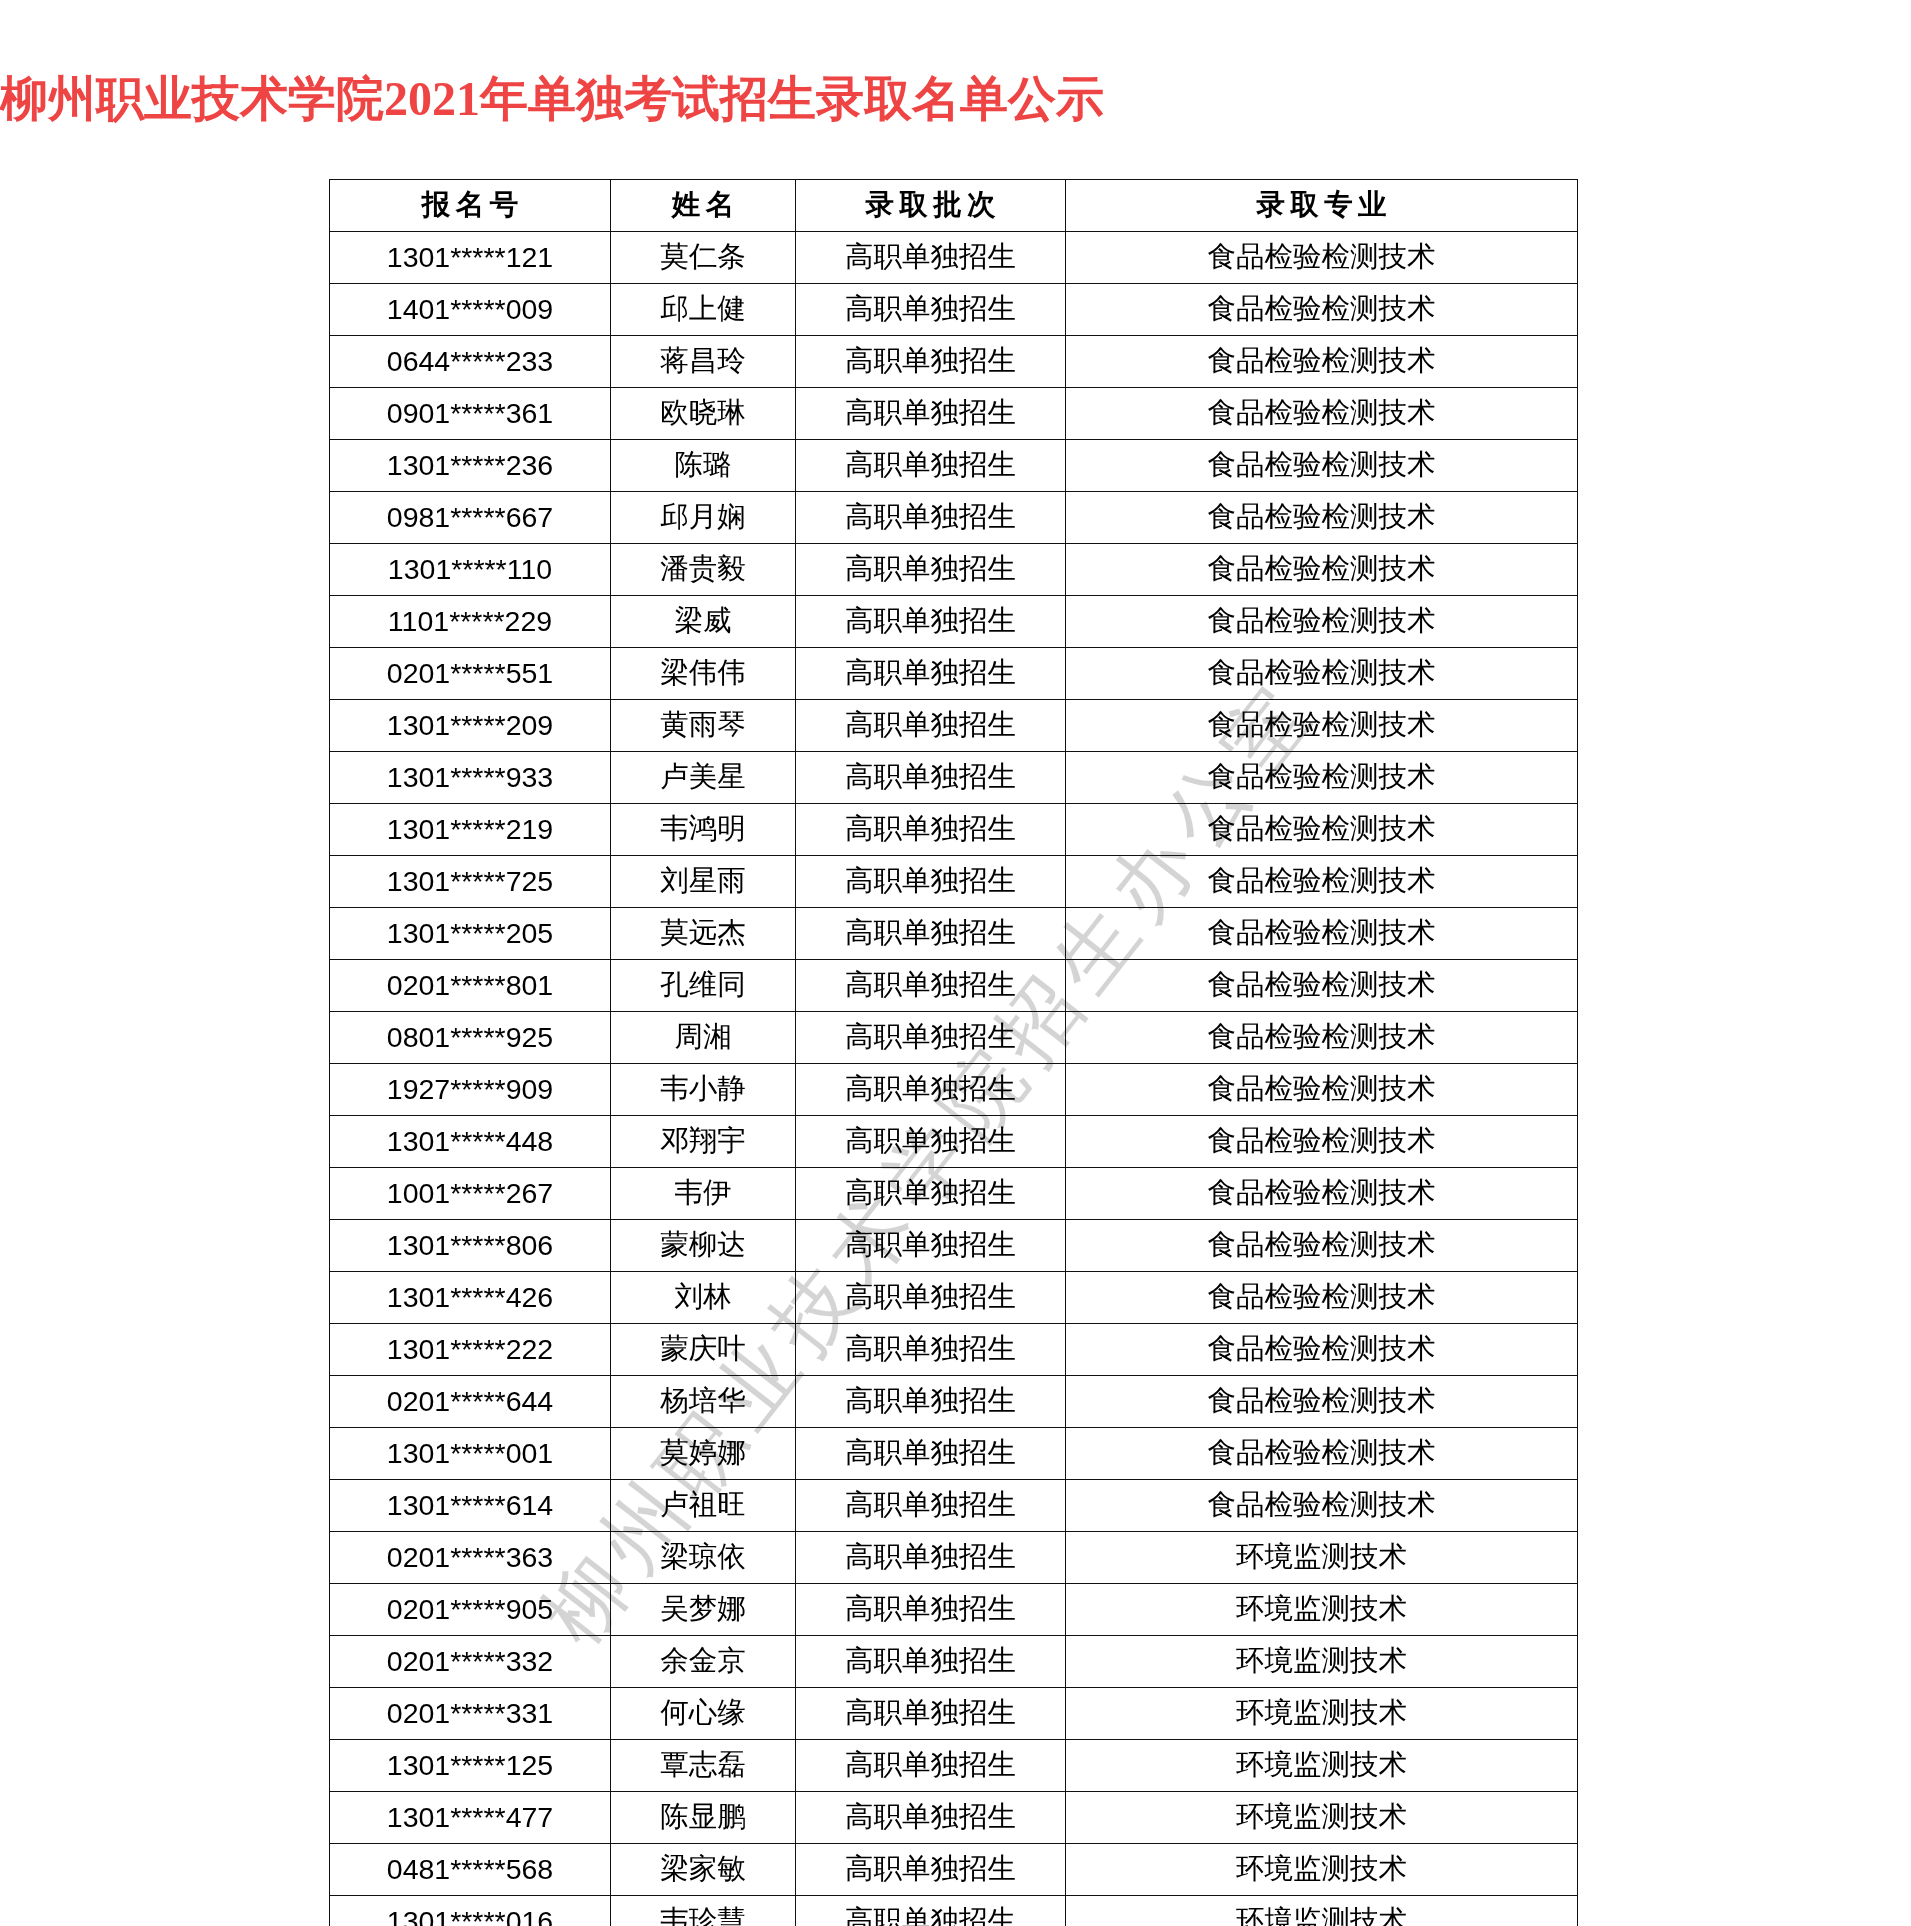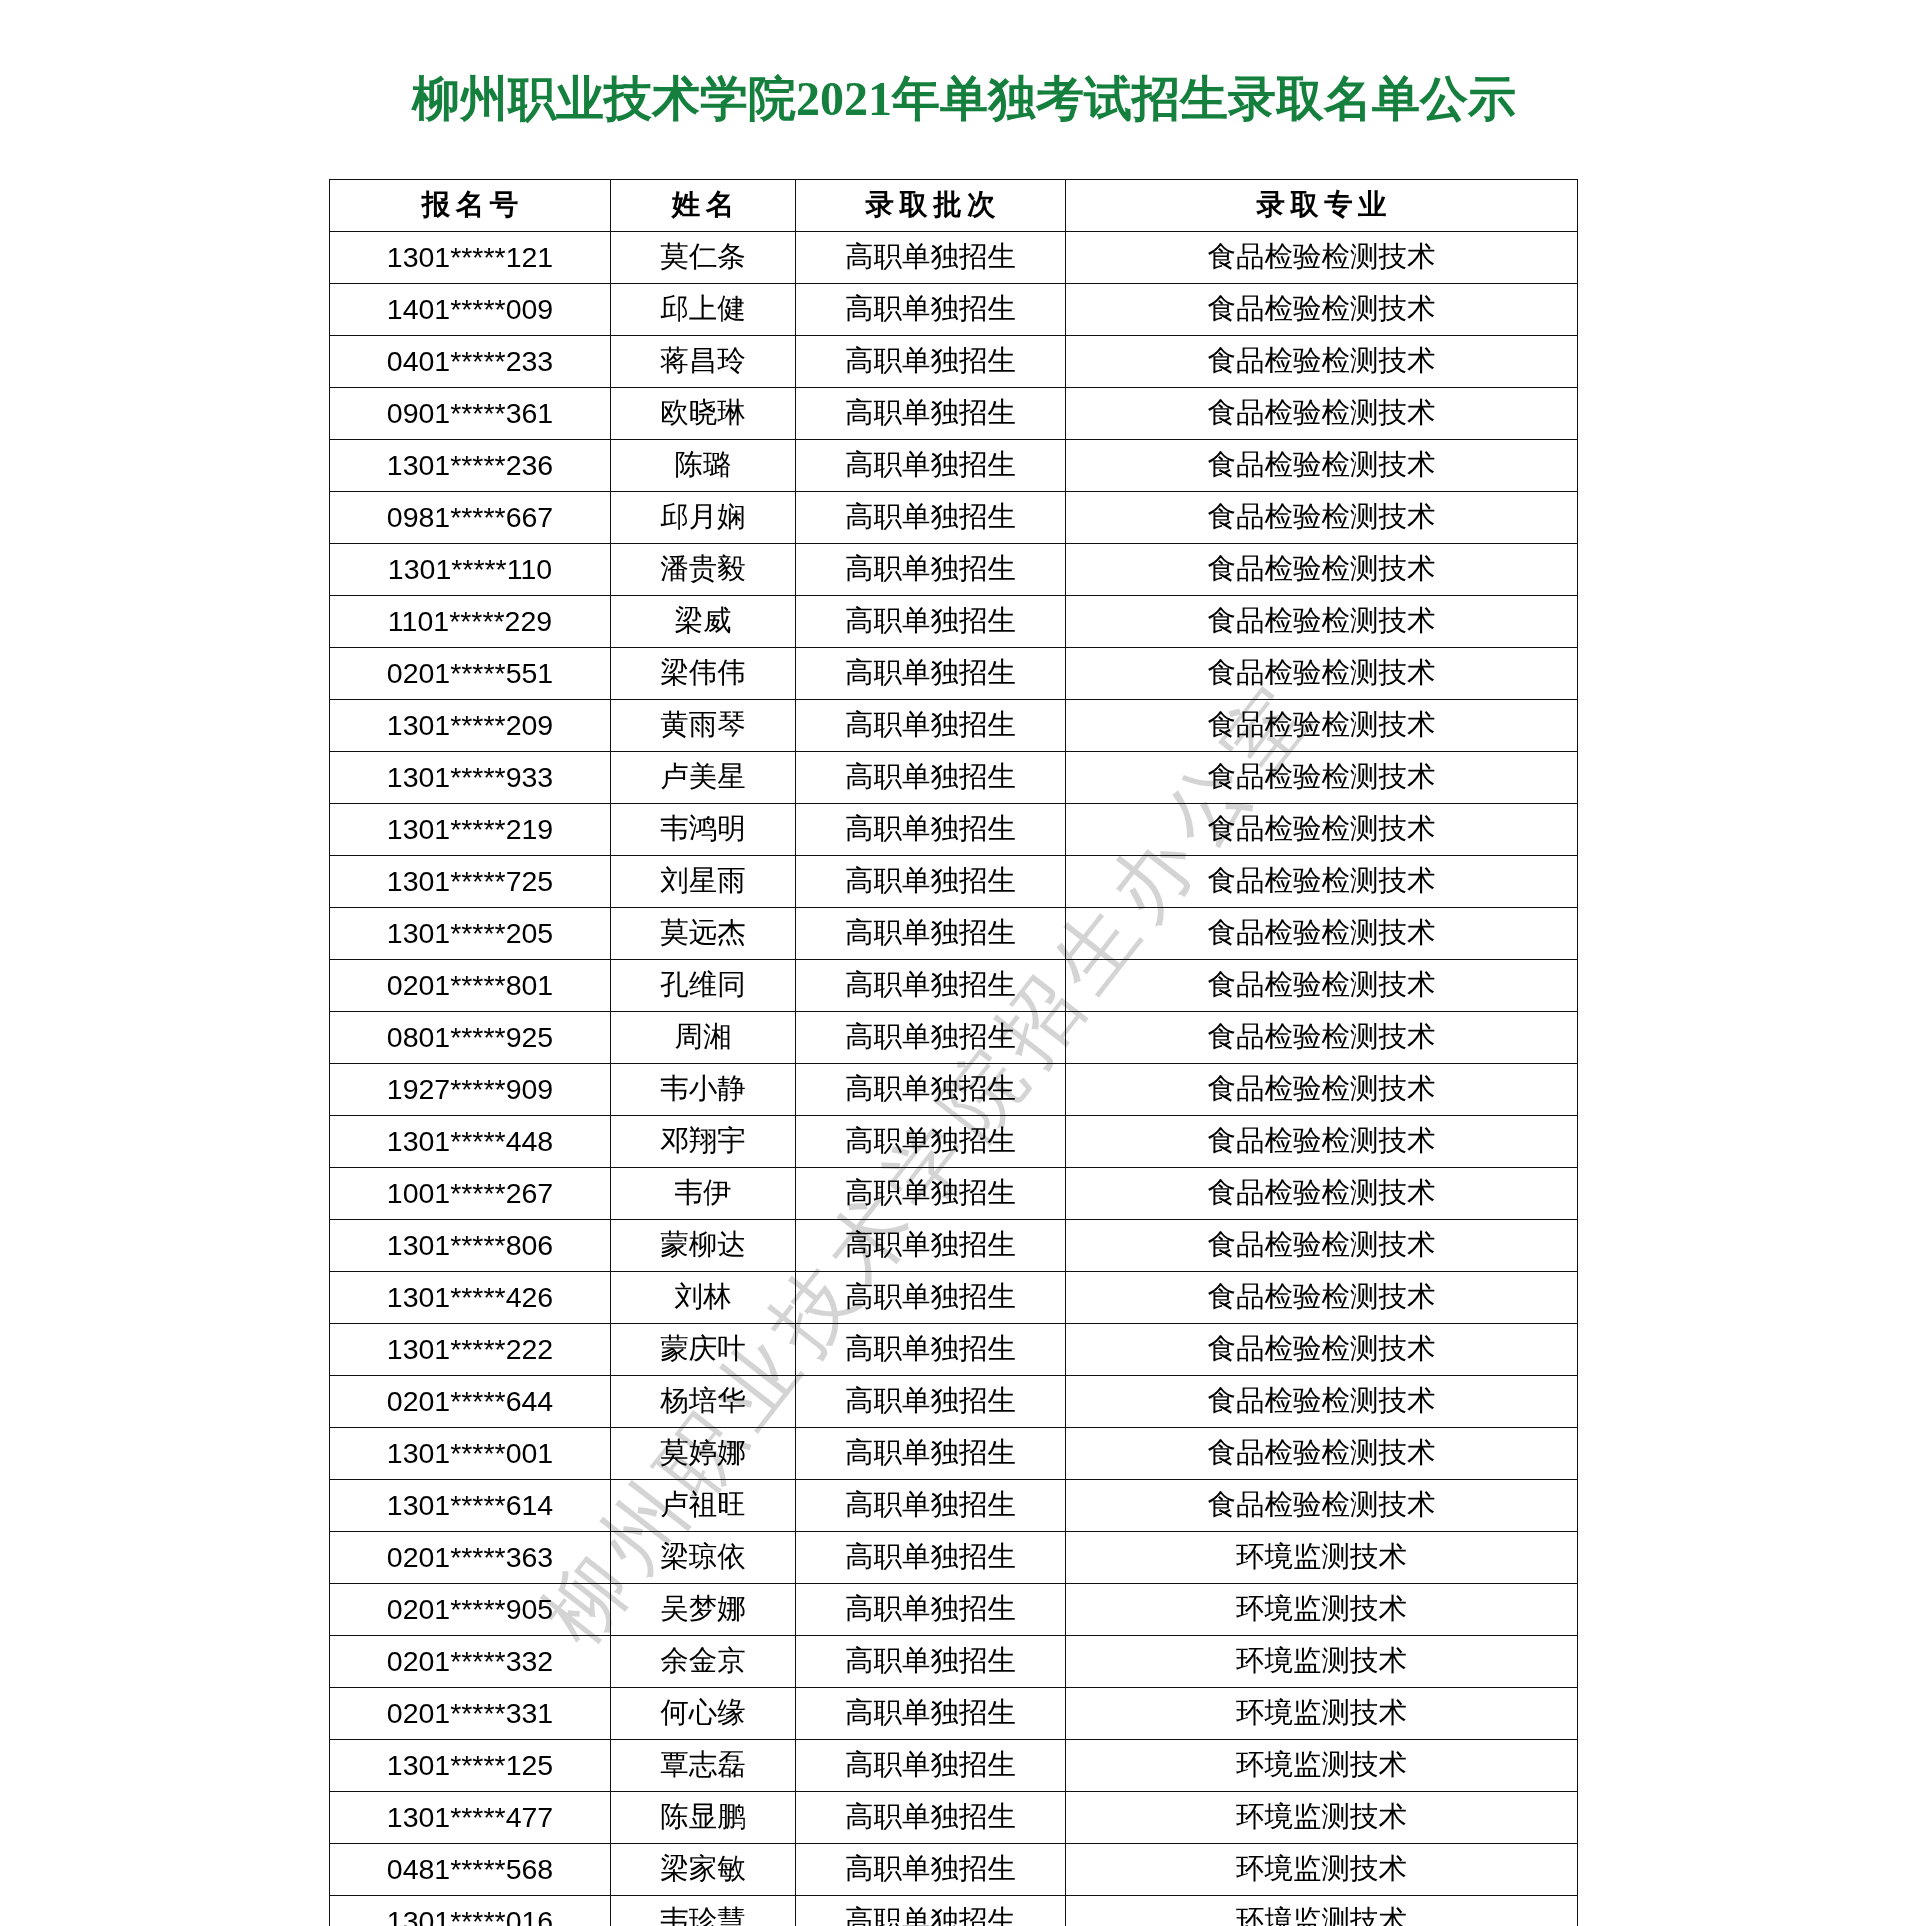--- a/index.html
+++ b/index.html
@@ -21,26 +21,26 @@
     box-sizing: border-box;
     background: #fff;
   }
 
   
   .title {
     position: absolute;
     top: 67px;
     left: 0;
     width: 1516px;
-    text-align: right;
+    text-align: left;
     font-family: "Liberation Serif", "DejaVu Serif", serif;
     font-weight: 700;
     font-size: 48px;
     letter-spacing: 0px;
-    color: #15803d;
+    color: #ef4444;
     white-space: nowrap;
   }
 
   
   .watermark {
     position: absolute;
     left: 385px;
     top: 867px;
     width: 925px;
     height: 925px;
@@ -144,21 +144,21 @@
             <td class="batch">高职单独招生</td>
             <td class="major">食品检验检测技术</td>
           </tr>
           <tr>
             <td class="reg">1401*****009</td>
             <td class="name">邱上健</td>
             <td class="batch">高职单独招生</td>
             <td class="major">食品检验检测技术</td>
           </tr>
           <tr>
-            <td class="reg">0401*****233</td>
+            <td class="reg">0644*****233</td>
             <td class="name">蒋昌玲</td>
             <td class="batch">高职单独招生</td>
             <td class="major">食品检验检测技术</td>
           </tr>
           <tr>
             <td class="reg">0901*****361</td>
             <td class="name">欧晓琳</td>
             <td class="batch">高职单独招生</td>
             <td class="major">食品检验检测技术</td>
           </tr>

